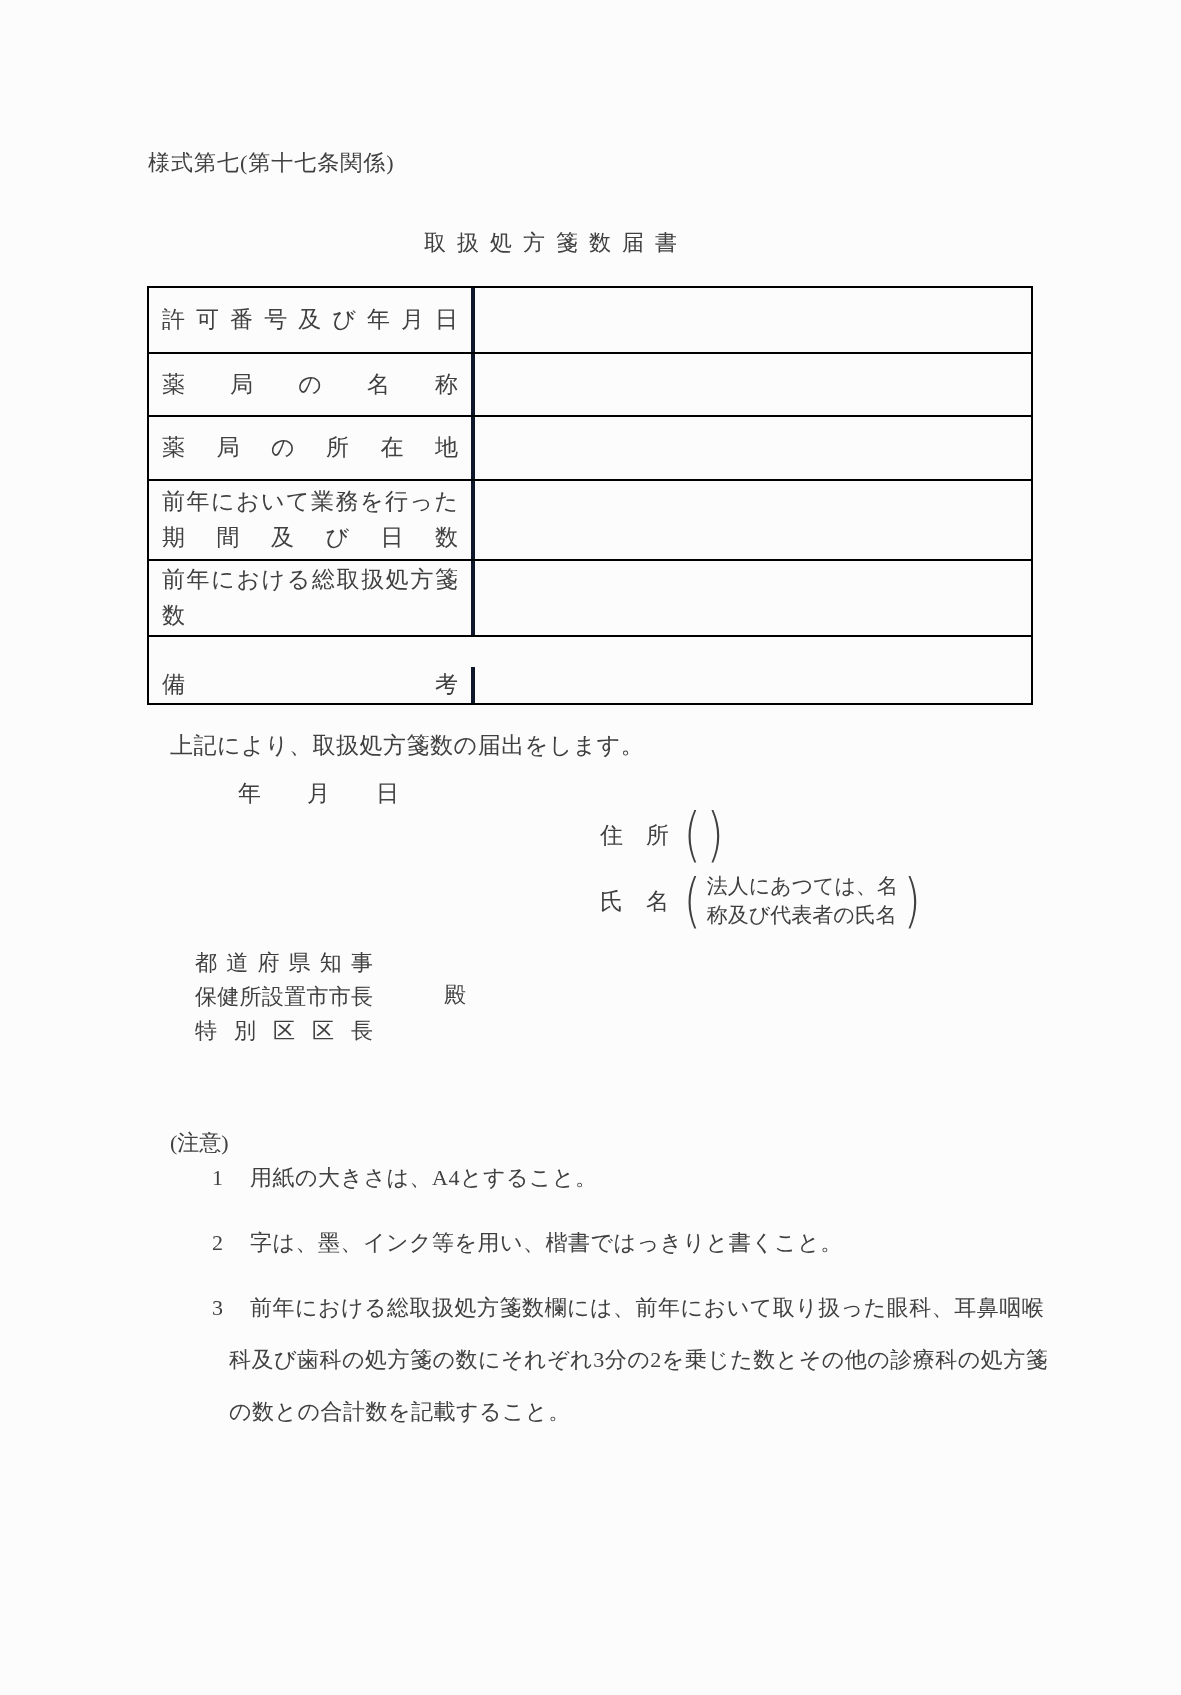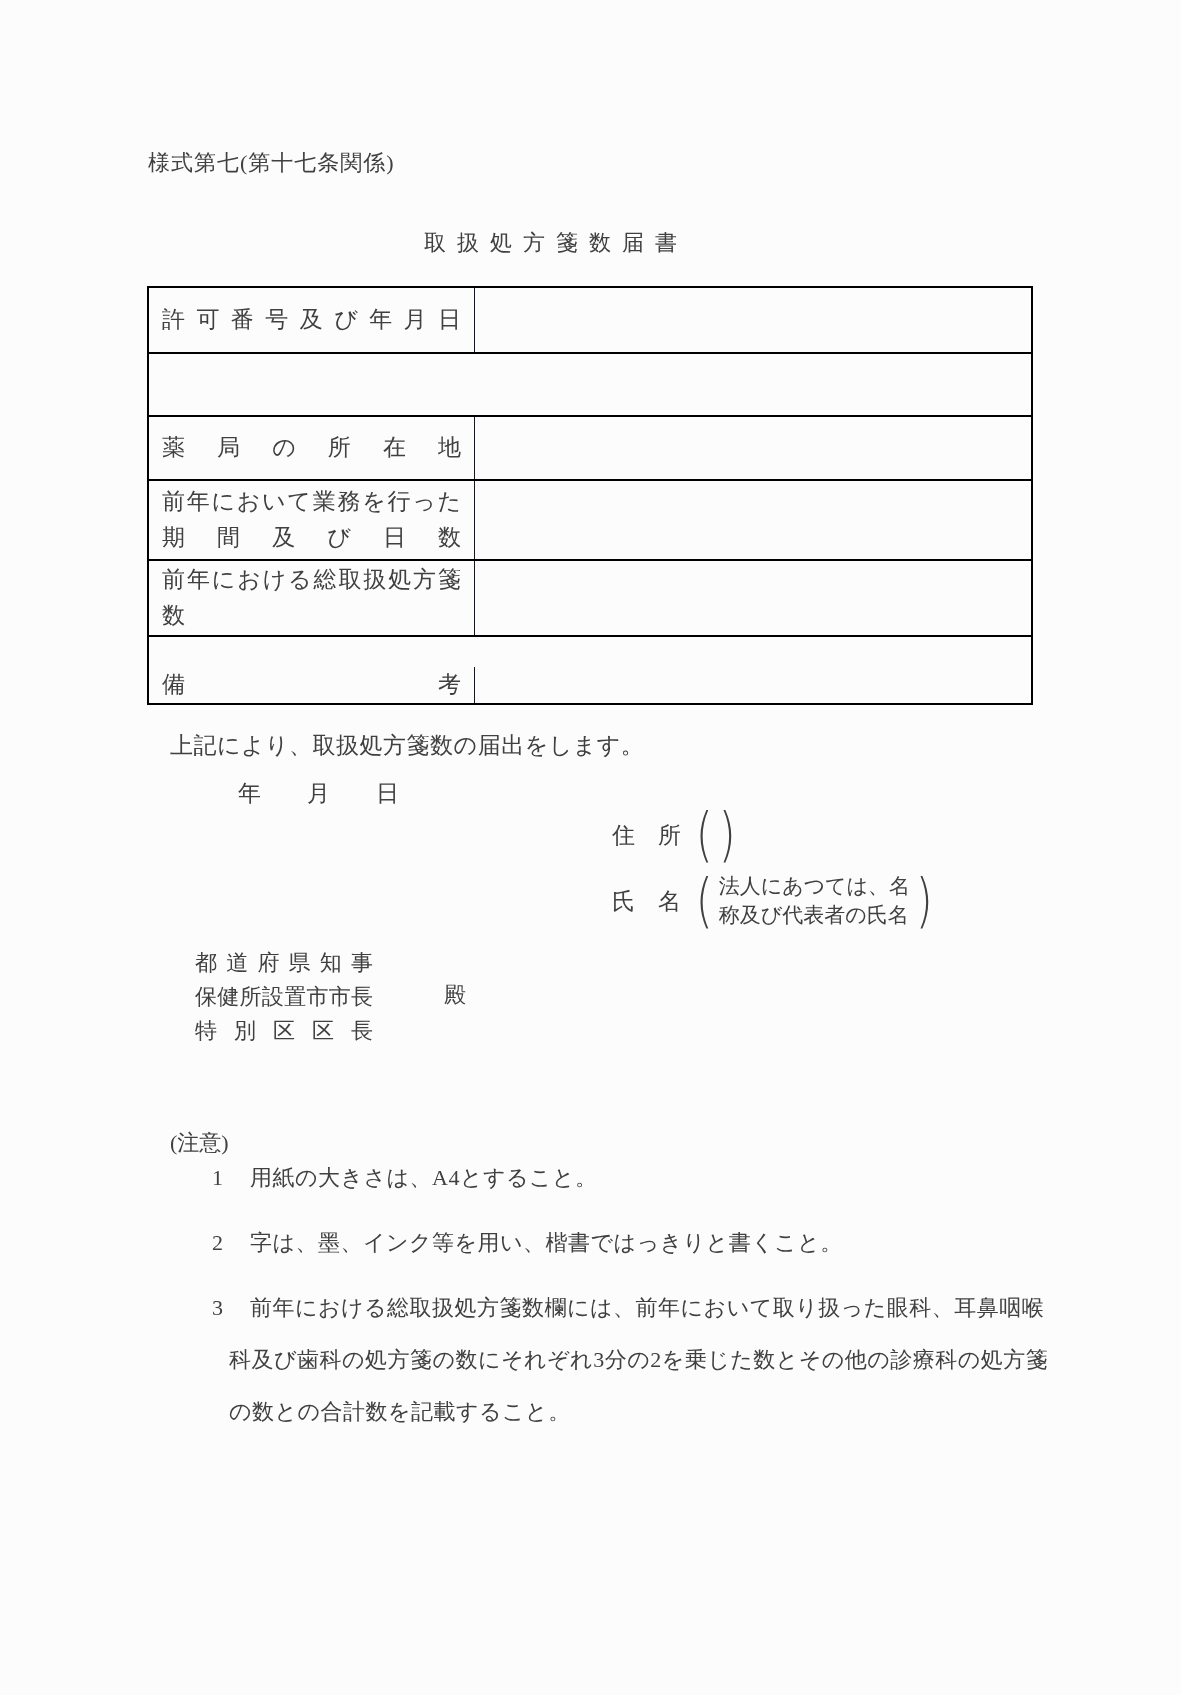--- a/index.html
+++ b/index.html
@@ -27,21 +27,21 @@
     box-sizing:border-box;
     display:flex;flex-direction:column;
     background:#fcfcfc;
   }
   .trow{display:flex;box-sizing:border-box;}
   .trow + .trow{border-top:2px solid #000;}
   .r1{height:64px;} .r2{height:63px;} .r3{height:64px;}
   .r4{height:80px;} .r5{height:76px;} .r6{height:68px;align-items:flex-end;}
   .tlabel{
     width:326px;box-sizing:border-box;
-    border-right:1px solid #0f172a;
+    border-right:4px solid #0f172a;
     padding:0 13px;
     display:flex;flex-direction:column;justify-content:center;
   }
   .tlabel .jline{
     display:block;
     font-size:23px;
     line-height:36px;
     text-align:justify;
     text-align-last:justify;
   }
@@ -49,21 +49,21 @@
 
   .statement{left:170px;top:730px;font-size:23px;letter-spacing:0.5px;white-space:nowrap;}
   .date-line{left:238px;top:778px;font-size:23px;white-space:nowrap;}
 
   
   .sig-field{
     left:600px;
     display:flex;align-items:center;
     white-space:nowrap;
   }
-  .sig-field .flabel{font-size:23px;margin-right:12px;margin-left:12px;}
+  .sig-field .flabel{font-size:23px;margin-right:12px;}
   .paren{
     font-family:"DejaVu Sans",sans-serif;
     font-size:58px;font-weight:300;
     line-height:1;
     transform:scaleX(0.75);
   }
   .paren-note{font-size:21px;line-height:29px;padding:0 3px;}
 
   
   .addressee{
@@ -96,20 +96,23 @@
   <div class="abs doc-title">取扱処方箋数届書</div>
 
   <div class="abs form-table">
     <div class="trow r1">
       <div class="tlabel">
         <span class="jline">許可番号及び年月日</span>
       </div>
       <div class="tvalue"></div>
     </div>
     <div class="trow r2">
+      <div class="tlabel">
+        <span class="jline">薬局の名称</span>
+      </div>
       <div class="tvalue"></div>
     </div>
     <div class="trow r3">
       <div class="tlabel">
         <span class="jline">薬局の所在地</span>
       </div>
       <div class="tvalue"></div>
     </div>
     <div class="trow r4">
       <div class="tlabel">

